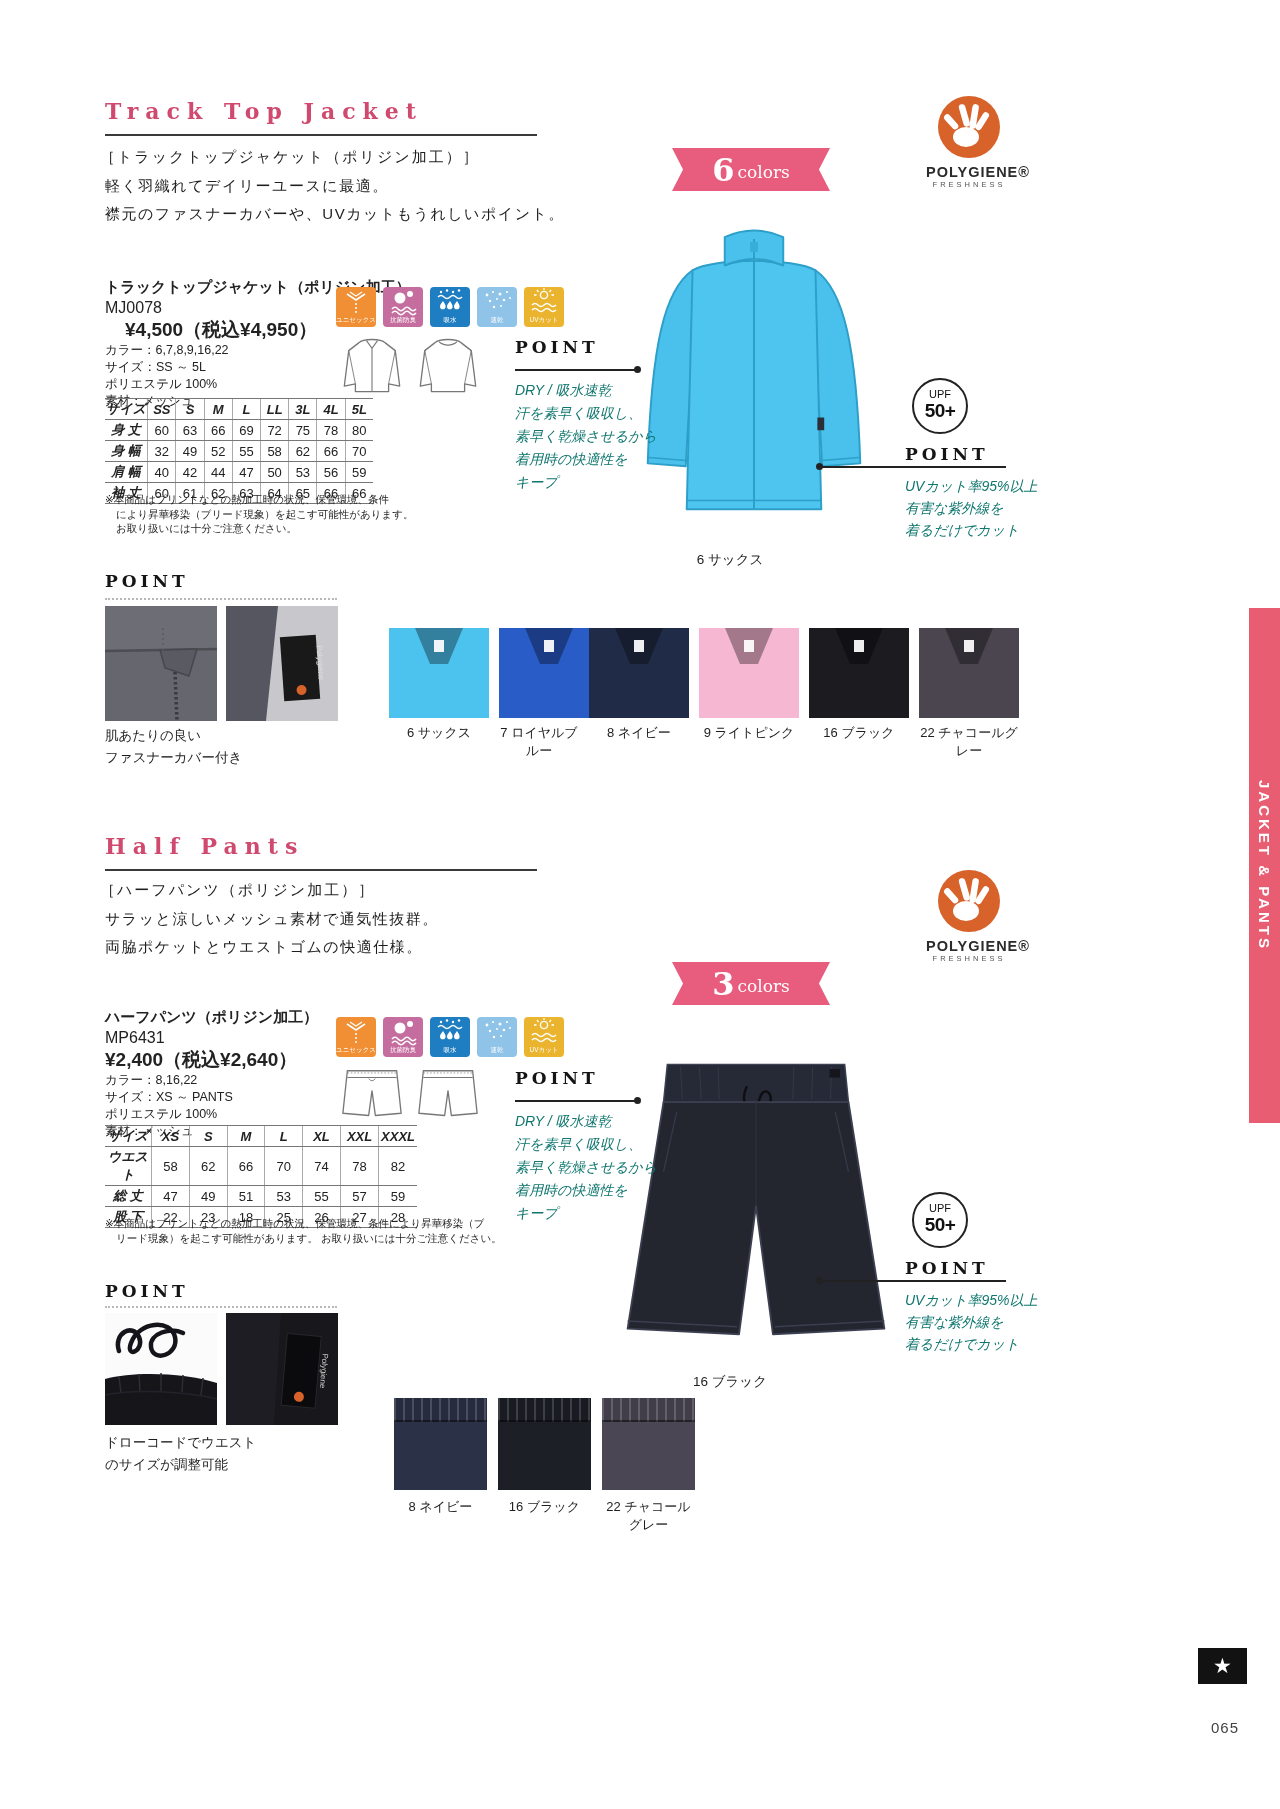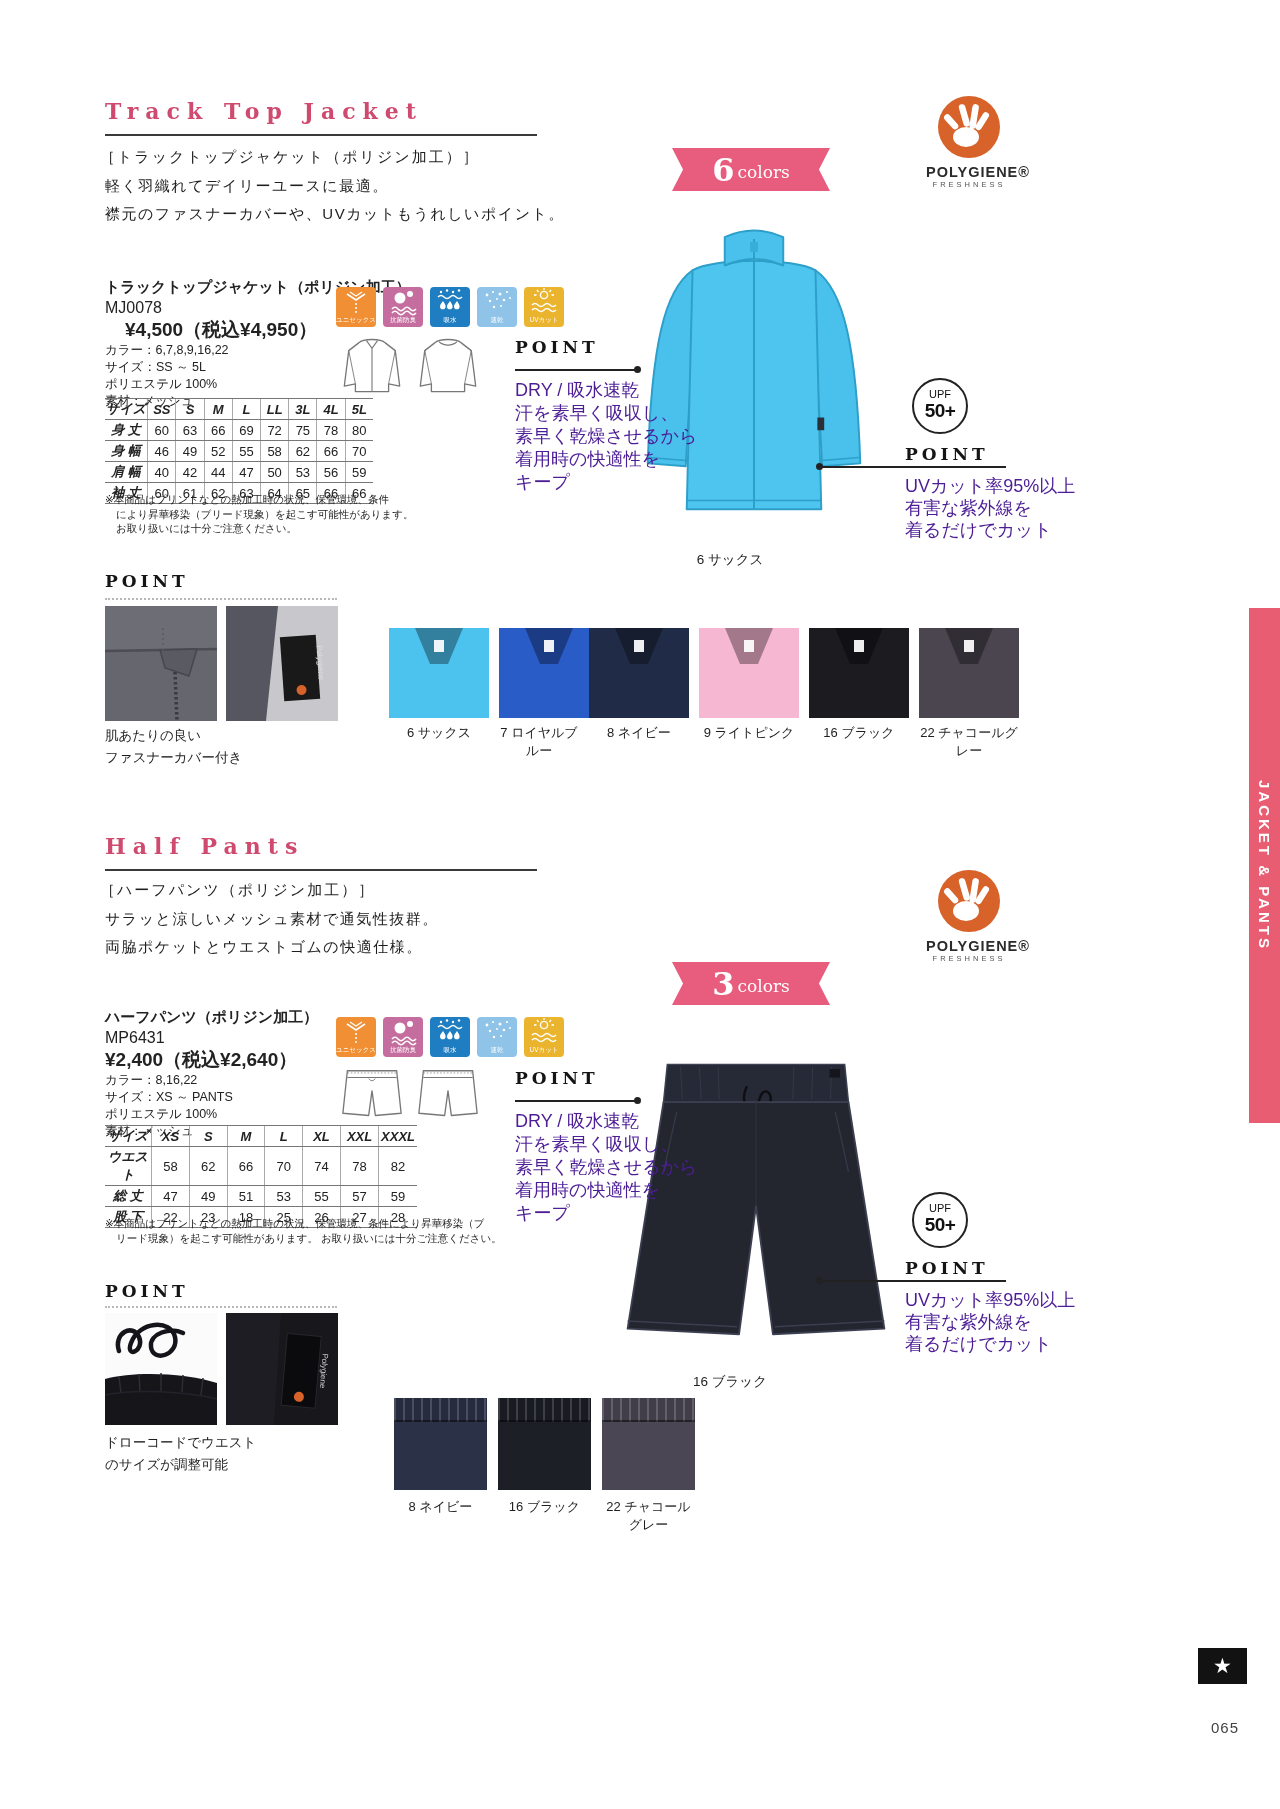--- a/index.html
+++ b/index.html
@@ -22,21 +22,21 @@
   .size-table th,.size-table td{border-top:1.5px solid #777;border-bottom:1.5px solid #777;
       border-left:1px solid #aaa;text-align:center;padding:1px 0;height:15.5px;}
   .size-table th:first-child,.size-table td:first-child{border-left:none;}
   .size-table th{font-weight:600;font-style:italic;}
   .note{font-size:10.5px;line-height:14.5px;color:#222;}
   .note div+div{padding-left:11px;}
   .point-head{font-family:"DejaVu Serif","Liberation Serif",serif;font-size:17px;font-weight:bold;letter-spacing:4px;color:#151515;}
   .dotline{border-top:2px dotted #b8b8b8;}
   .pline{height:1.5px;background:#222;}
   .pdot{width:7px;height:7px;border-radius:50%;background:#222;}
-  .ptext{font-size:18px;line-height:23px;color:#4c1d95;}
+  .ptext{font-size:14px;line-height:23px;color:#0f766e;font-style:italic;}
   .caption{font-size:13.5px;line-height:22px;color:#1e1e1e;}
   .photo-cap{font-size:13.5px;color:#1e1e1e;text-align:center;}
   .banner{display:flex;align-items:center;justify-content:center;color:#fff;
           clip-path:polygon(0 0,100% 0,93% 50%,100% 100%,0 100%,7% 50%);}
   .banner .num{font-family:"DejaVu Serif","Liberation Serif",serif;font-size:32px;font-weight:bold;}
   .banner .word{font-family:"DejaVu Serif","Liberation Serif",serif;font-size:17px;margin-left:3px;margin-top:4px;}
   .pg-name{font-size:14.5px;font-weight:bold;letter-spacing:1px;color:#2b2b2b;text-align:center;}
   .pg-fresh{font-size:7.5px;letter-spacing:3px;color:#555;text-align:center;}
   .upf{width:52px;height:52px;border:2px solid #222;border-radius:50%;text-align:center;color:#111;}
   .upf .t1{font-size:11px;line-height:13px;margin-top:8px;}
@@ -188,21 +188,21 @@
           <td>63</td>
           <td>66</td>
           <td>69</td>
           <td>72</td>
           <td>75</td>
           <td>78</td>
           <td>80</td>
     </tr>
     <tr>
       <th>身 幅</th>
-      <td>46</td>
+      <td>32</td>
           <td>49</td>
           <td>52</td>
           <td>55</td>
           <td>58</td>
           <td>62</td>
           <td>66</td>
           <td>70</td>
     </tr>
     <tr>
       <th>肩 幅</th>

